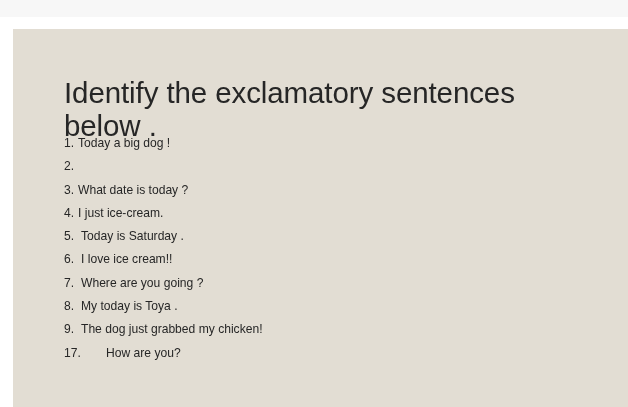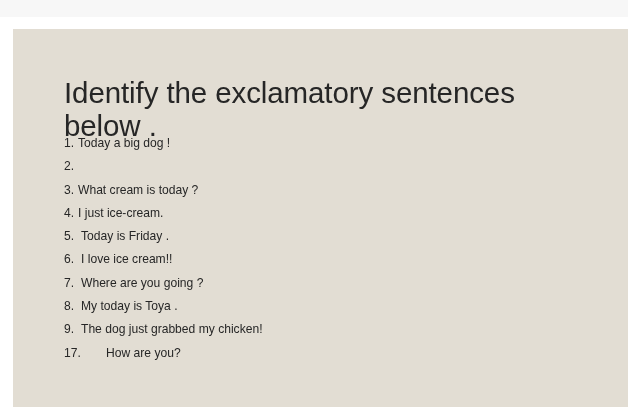--- a/index.html
+++ b/index.html
@@ -95,29 +95,29 @@
     <ol id="sentence-list">
       <li class="ind-a">
         <span class="num">1.</span>
         <span class="txt">Today a big dog !</span>
       </li>
       <li class="ind-a">
         <span class="num">2.</span>
       </li>
       <li class="ind-a">
         <span class="num">3.</span>
-        <span class="txt">What cream is today ?</span>
+        <span class="txt">What date is today ?</span>
       </li>
       <li class="ind-a">
         <span class="num">4.</span>
         <span class="txt">I just ice-cream.</span>
       </li>
       <li class="ind-b">
         <span class="num">5.</span>
-        <span class="txt">Today is Friday .</span>
+        <span class="txt">Today is Saturday .</span>
       </li>
       <li class="ind-b">
         <span class="num">6.</span>
         <span class="txt">I love ice cream!!</span>
       </li>
       <li class="ind-b">
         <span class="num">7.</span>
         <span class="txt">Where are you going ?</span>
       </li>
       <li class="ind-b">

